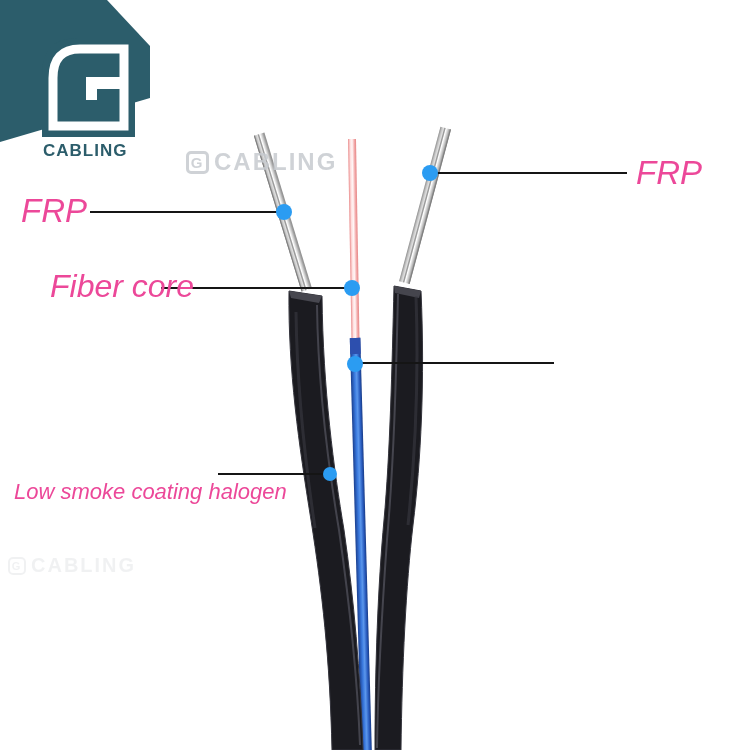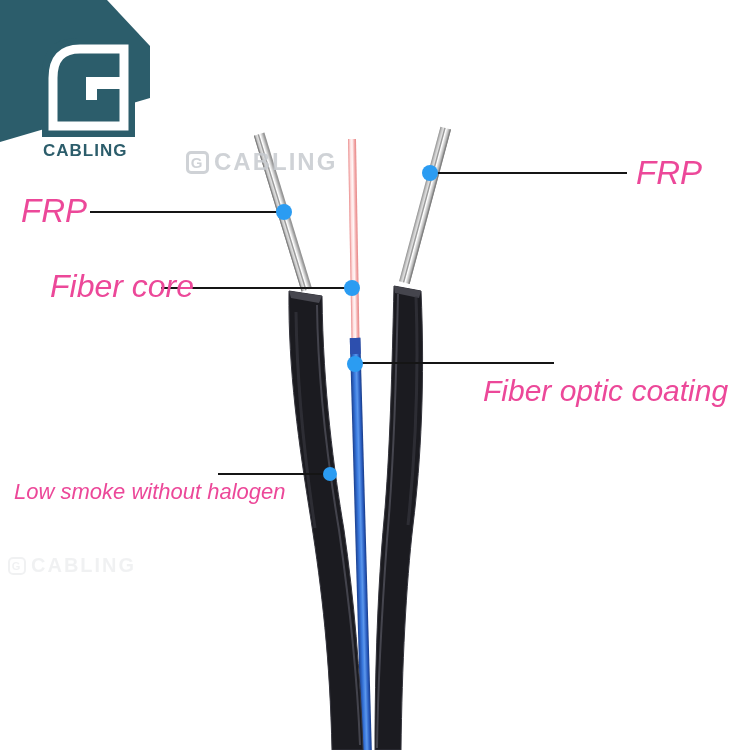--- a/index.html
+++ b/index.html
@@ -134,16 +134,15 @@
   </div>
 
   <div class="watermark wm-bottom">
     <span class="wm-g">G</span>
     <span>CABLING</span>
   </div>
 
   <div class="label label-frp-left">FRP</div>
   <div class="label label-fiber-core">Fiber core</div>
   <div class="label label-frp-right">FRP</div>
-  <div class="label label-coating">Fiber optic coating</div>
-  <div class="label label-low-smoke">Low smoke without halogen</div>
+  <div class="label label-low-smoke">Low smoke coating halogen</div>
 
 </div>
 
 </body></html>

